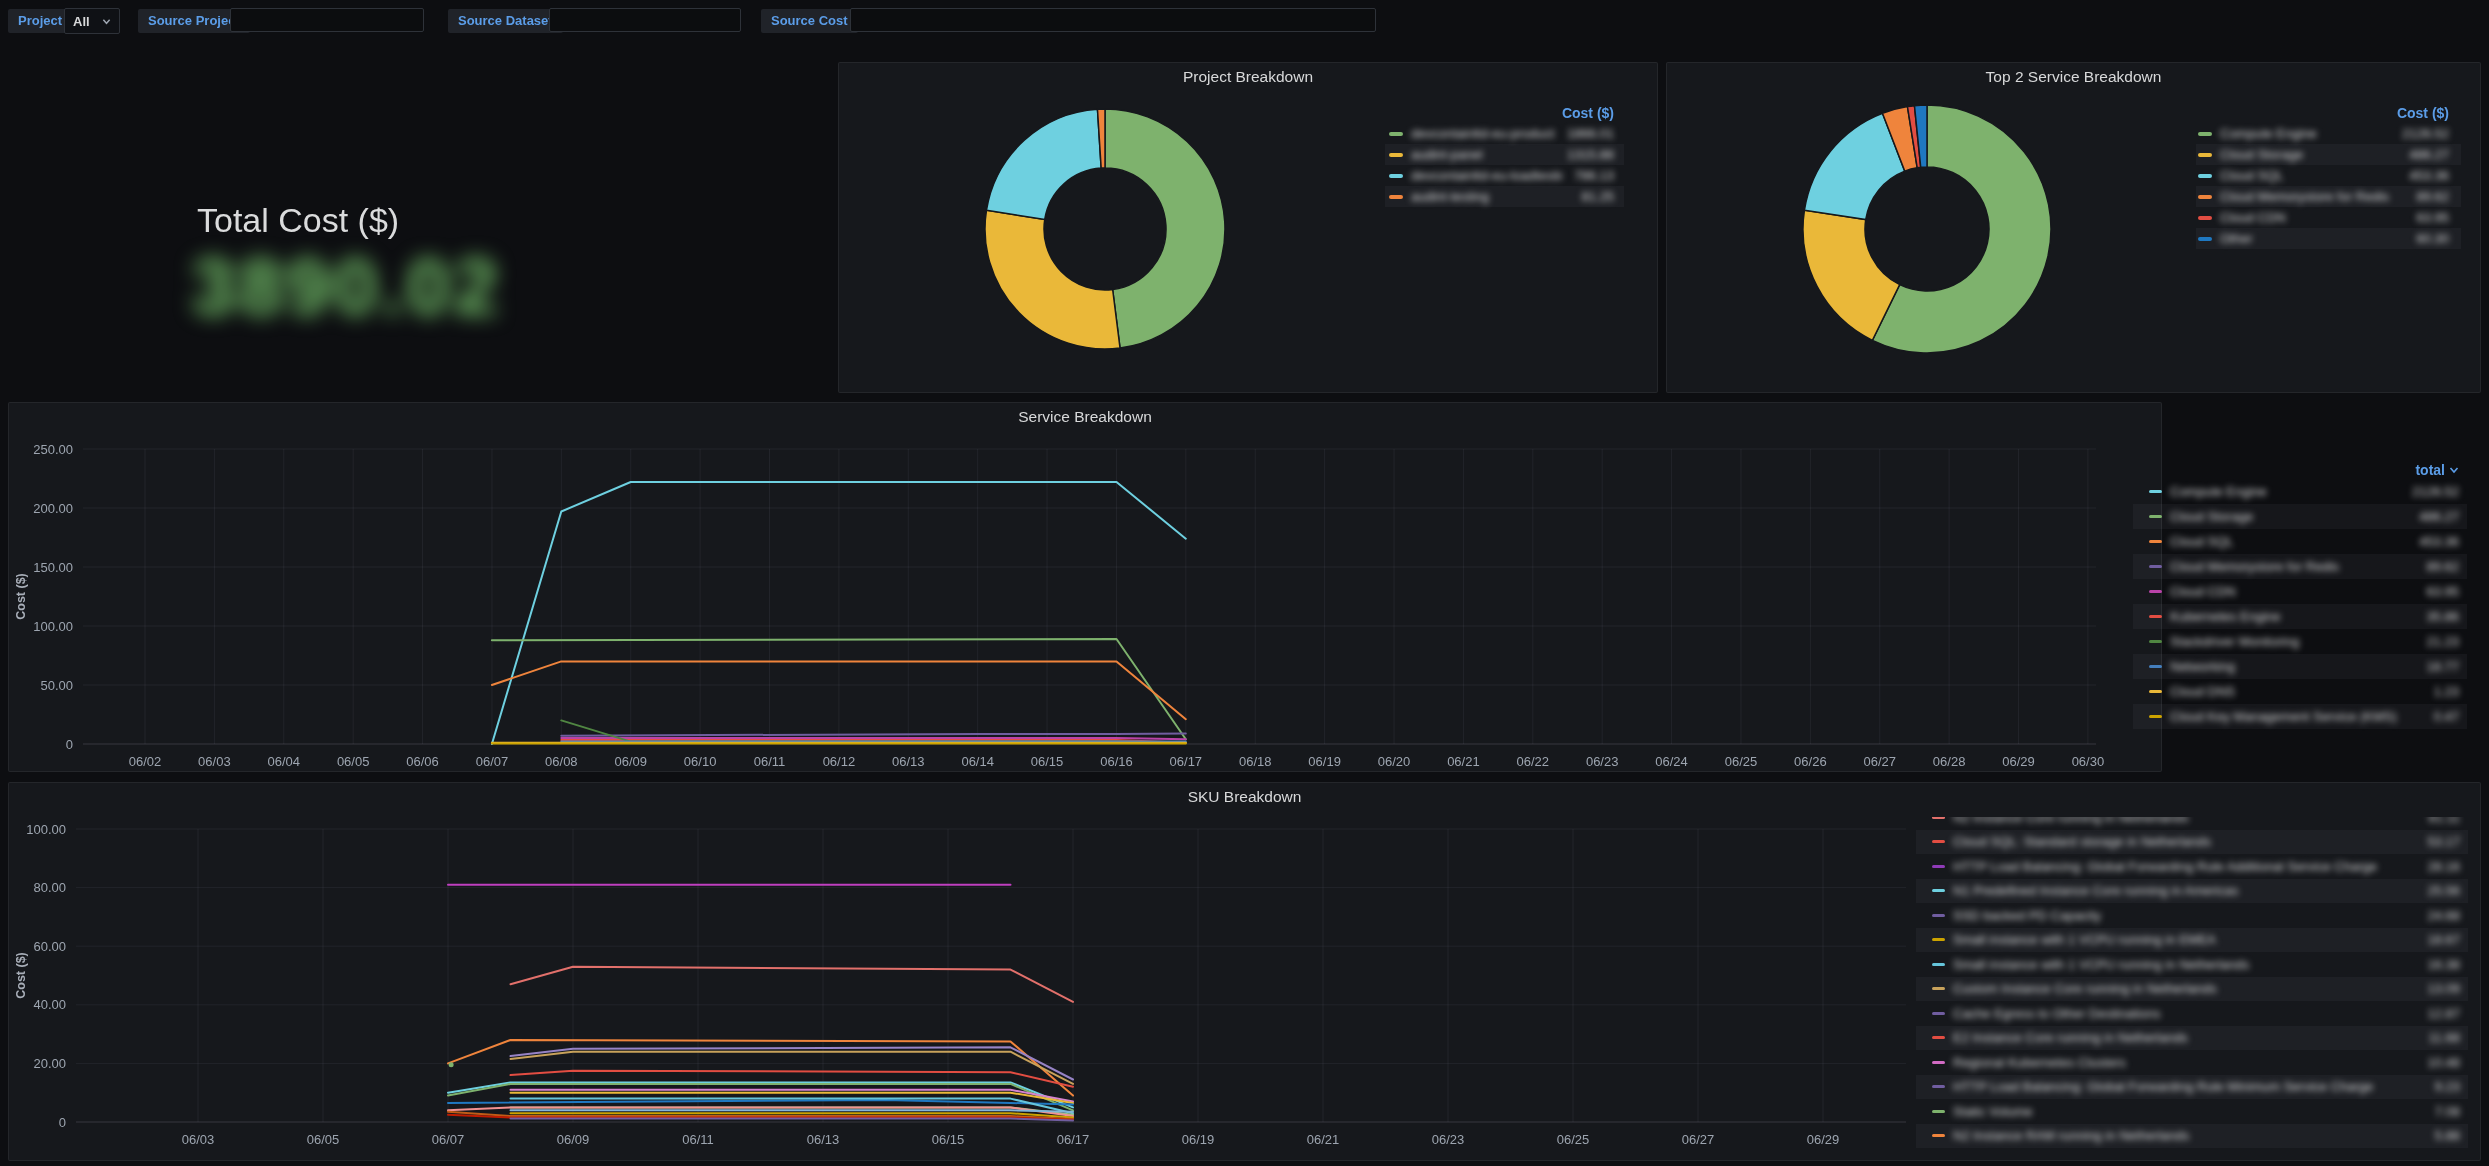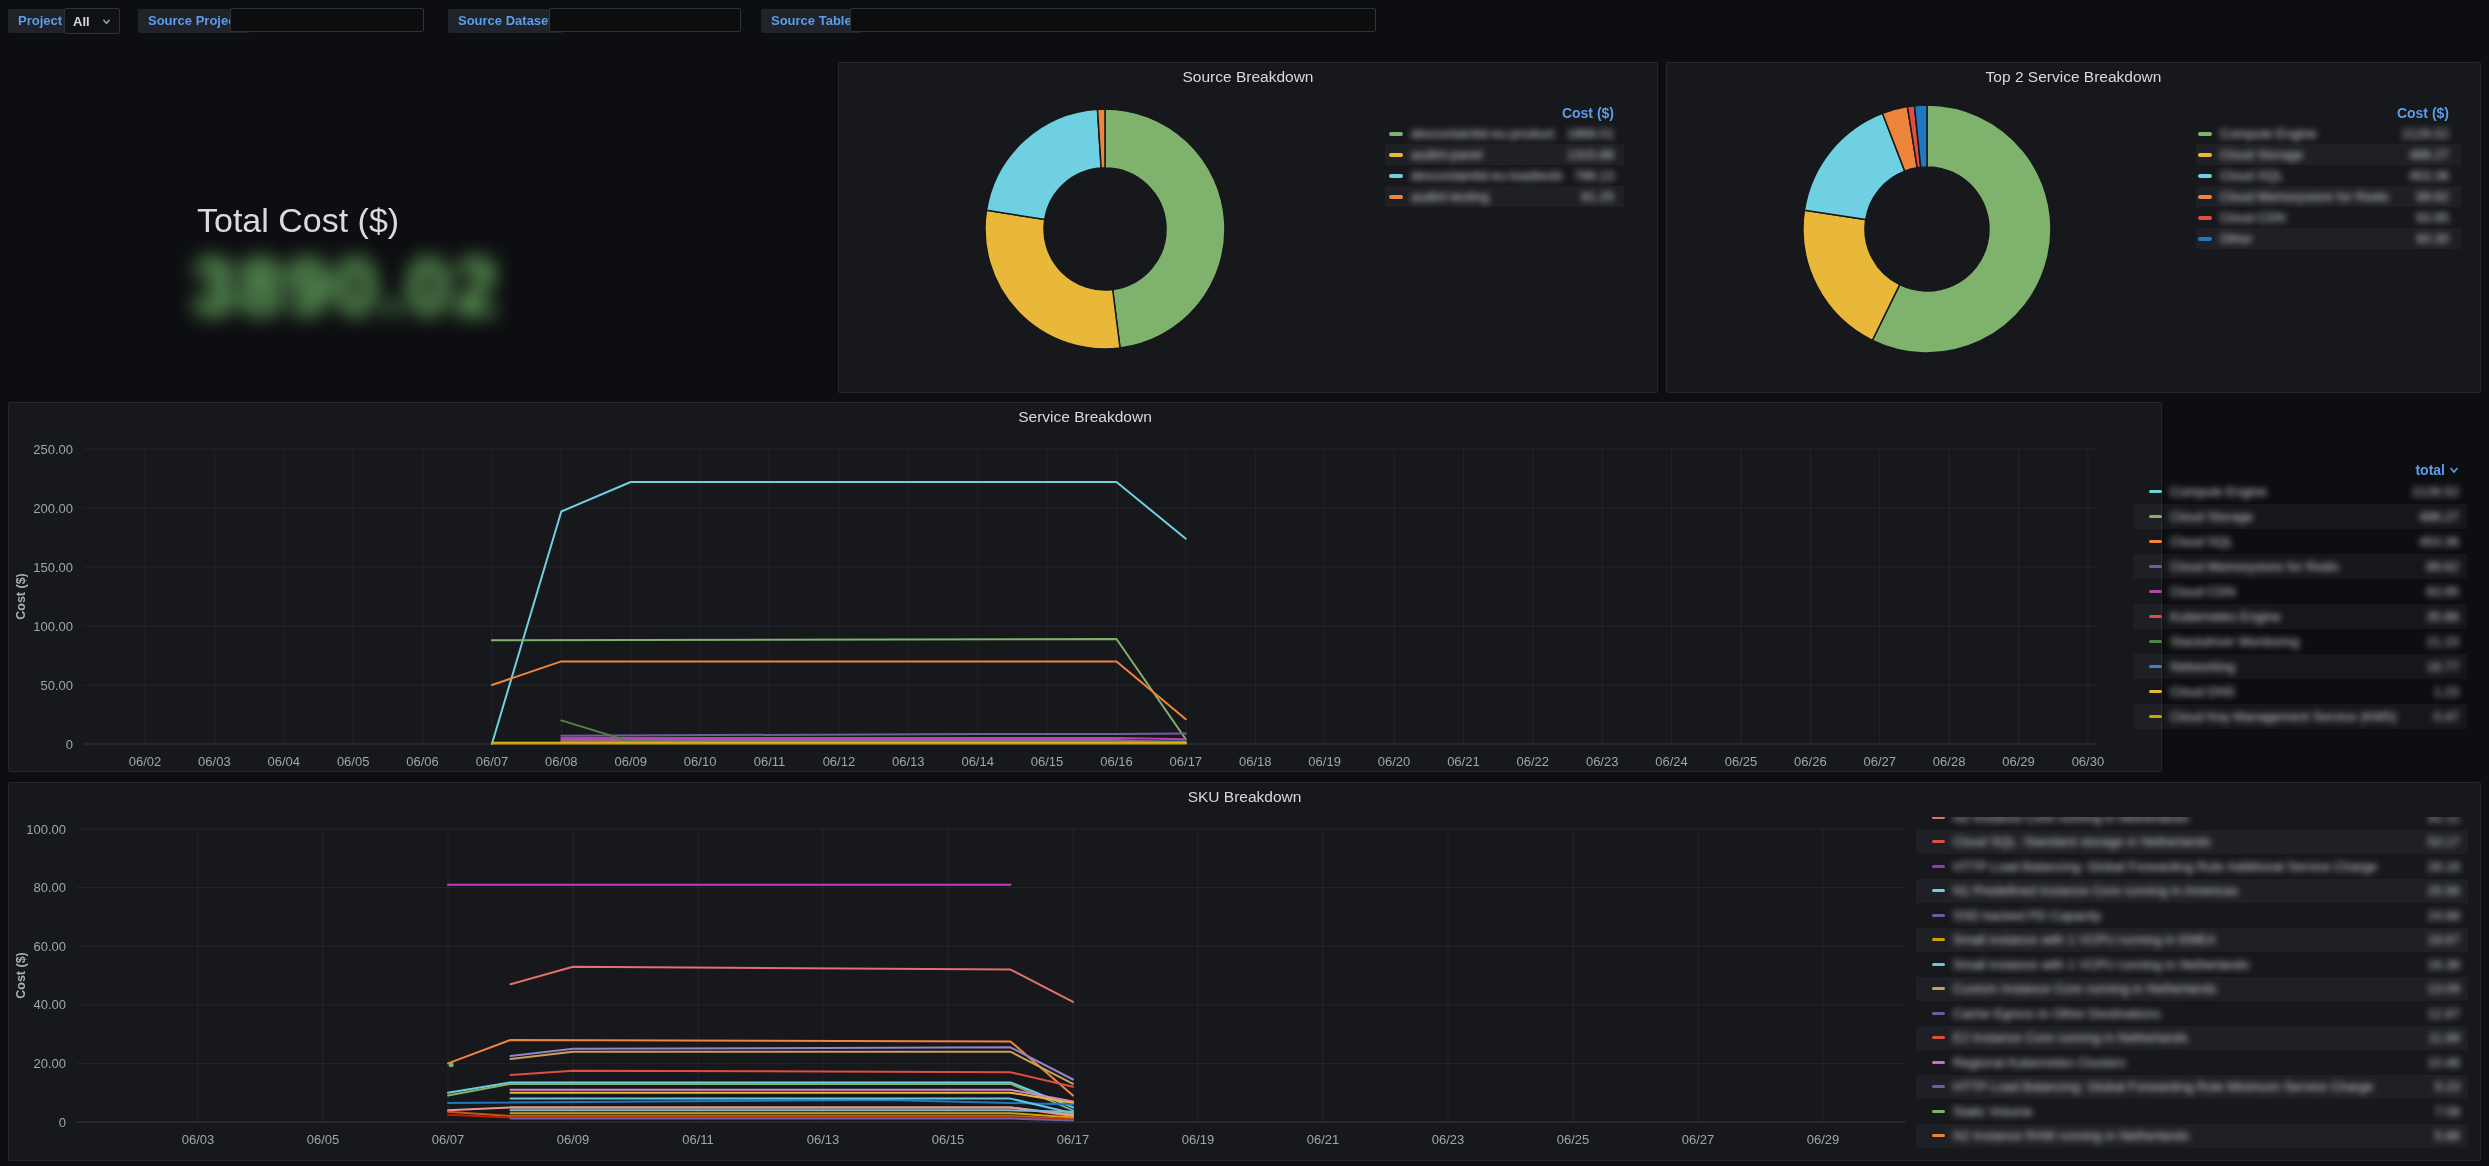--- a/index.html
+++ b/index.html
@@ -69,31 +69,31 @@
   <div class="tb-select" style="left:64px;">
     <span>All</span>
     <svg width="9" height="9" viewBox="0 0 10 10">
         <path d="M1.5 3 L5 7 L8.5 3" stroke="#9da5b0" stroke-width="1.6" fill="none"></path>
       </svg>
   </div>
   <span class="tb-pill" style="left:138px;">Source Project</span>
   <input class="tb-input" style="left: 230px; width: 194px;" value="">
   <span class="tb-pill" style="left:448px;">Source Dataset</span>
   <input class="tb-input" style="left: 549px; width: 192px;" value="">
-  <span class="tb-pill" style="left:761px;">Source Table</span>
+  <span class="tb-pill" style="left:761px;">Source Cost</span>
   <input class="tb-input" style="left: 850px; width: 526px;" value="">
 </div>
 
 <div class="panel transparent" id="panel-stat" style="left:8px;top:62px;width:822px;height:331px;">
   <div class="stat-title">Total Cost ($)</div>
   <div class="stat-value">3890.02</div>
 </div>
 
 <div class="panel" id="panel-project" style="left:838px;top:62px;width:820px;height:331px;">
-  <div class="panel-title">Source Breakdown</div>
+  <div class="panel-title">Project Breakdown</div>
 <svg class="chart-svg" width="818" height="329">
       <path d="M266.00,46.00A120,120 0 0 1 281.04,285.05L273.65,226.52A61,61 0 0 0 266.00,105.00Z" fill="#7EB26D" stroke="#16181c" stroke-width="1.5"></path>
       <path d="M281.04,285.05A120,120 0 0 1 147.48,147.23L205.75,156.46A61,61 0 0 0 273.65,226.52Z" fill="#EAB839" stroke="#16181c" stroke-width="1.5"></path>
       <path d="M147.48,147.23A120,120 0 0 1 258.47,46.24L262.17,105.12A61,61 0 0 0 205.75,156.46Z" fill="#6ED0E0" stroke="#16181c" stroke-width="1.5"></path>
       <path d="M258.47,46.24A120,120 0 0 1 266.00,46.00L266.00,105.00A61,61 0 0 0 262.17,105.12Z" fill="#EF843C" stroke="#16181c" stroke-width="1.5"></path>
     </svg>
     <div class="legend" style="left: 546px; top: 40px; width: 239px;">
       <div class="legend-header" style="padding-right: 10px; height: 20px;">
         <span>Cost ($)</span>
       </div>

